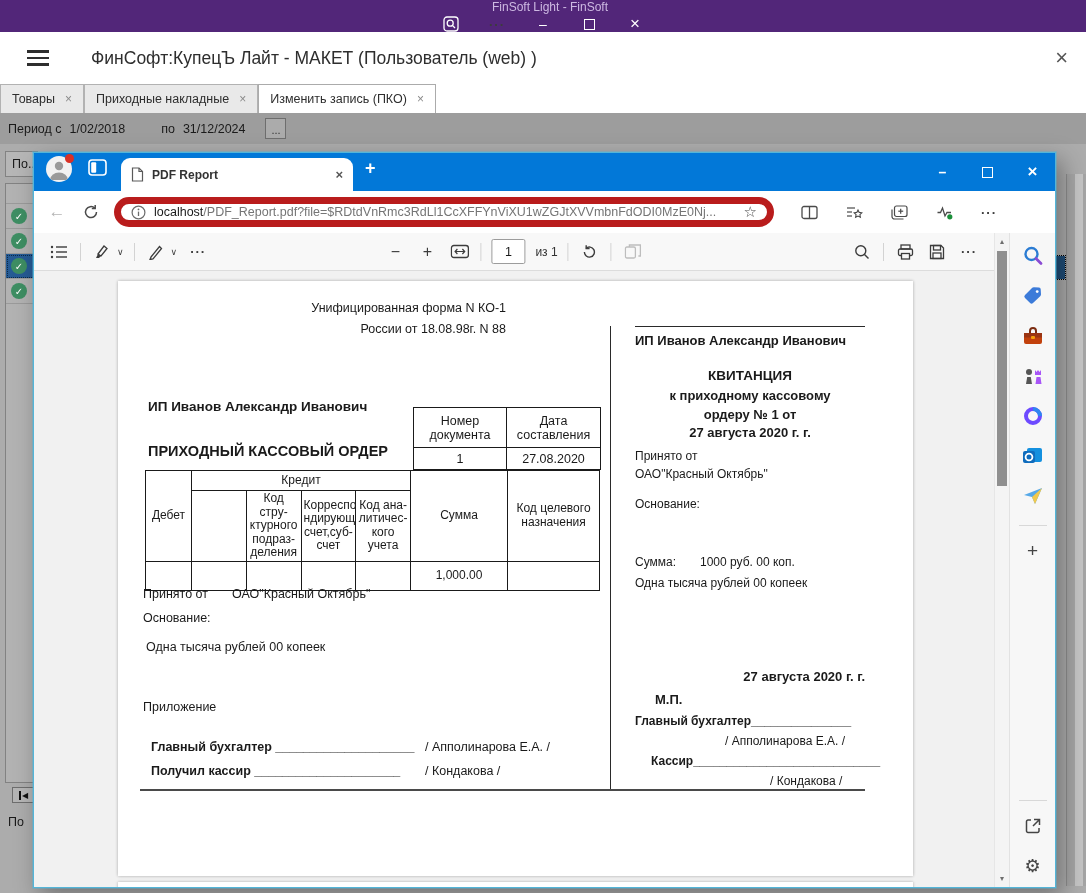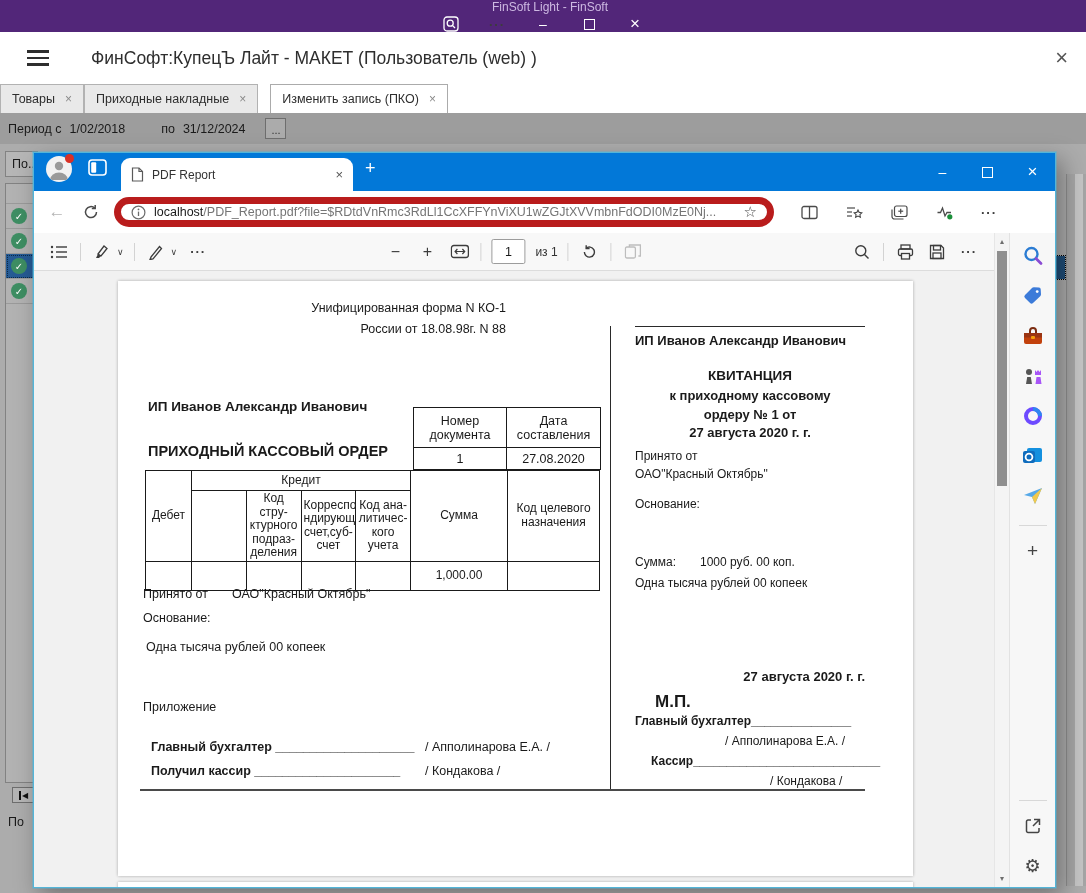--- a/index.html
+++ b/index.html
@@ -18,21 +18,21 @@
   .app-header { position:absolute; left:0; top:32px; width:1086px; height:52px; background:#fff; display:flex; align-items:center; }
   .hamburger { width:22px; height:16px; margin-left:27px; display:flex; flex-direction:column; justify-content:space-between; cursor:pointer; }
   .hamburger i { display:block; height:2.6px; background:#2E2E2E; }
   .app-title { font-size:17.5px; color:#2E2E2E; font-weight:normal; margin-left:42px; flex:1; }
   .app-close { font-size:22px; color:#555; margin-right:18px; cursor:pointer; line-height:1; }
 
   
   .tab-row { position:absolute; left:0; top:84px; width:1086px; height:29px; background:#fff; display:flex; align-items:stretch; }
   .ftab { display:flex; align-items:center; gap:10px; padding:0 11px; font-size:12.5px; color:#2E2E2E; background:#E9E9E9; border:1px solid #B2B2B2; border-bottom:none; cursor:pointer; }
   .ftab .tab-x { color:#8A8A8A; font-size:12px; }
-  .ftab.active { background:#fff; border-color:#ABABAB;margin-left:12px; }
+  .ftab.active { background:#fff; border-color:#ABABAB; }
 
   
   .period-bar { position:absolute; left:0; top:113px; width:1086px; height:31px; background:#9D9D9D; display:flex; align-items:center; font-size:12.5px; color:#1A1A1A; }
   .period-bar .pl { margin-left:8px; }
   .period-bar .pv { margin-left:8px; }
   .period-bar .pl2 { margin-left:36px; }
   .more-btn { margin-left:20px; width:21px; height:21px; background:#ABABAB; border:1px solid #6E6E6E; font-size:11px; color:#333; display:flex; align-items:flex-end; justify-content:center; line-height:1.4; cursor:pointer; }
 
   
   .app-canvas { position:absolute; left:0; top:144px; width:1086px; height:749px; background:#ACACAC; }
@@ -44,21 +44,21 @@
   .check-circle { width:16px; height:16px; border-radius:50%; background:#3E8E63; color:#fff; font-size:10px; display:flex; align-items:center; justify-content:center; }
   .nav-first { position:absolute; left:12px; top:643px; width:23px; height:16px; background:#B5B5B5; border:1px solid #6E6E6E; display:flex; align-items:center; justify-content:center; font-size:8px; color:#111; cursor:pointer; }
   .nav-first b { border-left:2px solid #111; padding-left:1px; font-weight:normal; }
   .grid-footer { position:absolute; left:8px; top:671px; font-size:12.5px; color:#1A1A1A; }
   .right-strip { position:absolute; right:0; top:30px; width:20px; height:712px; background:#A5A5A5; border-left:1px solid #8D8D8D; }
   .right-strip .inner { position:absolute; right:3px; top:0; width:8px; height:100%; background:#C4C4C4; }
   .blue-fragment { position:absolute; left:1056px; top:112px; width:9px; height:23px; background:#1F4E79; outline:1px dotted #000; }
 
   
   .browser { position:absolute; left:33px; top:152px; width:1023px; height:736px; background:#fff; border:1px solid #54B5D8; box-shadow:0 0 0 1px rgba(84,181,216,.4), 6px 8px 22px rgba(0,0,0,.35); display:flex; flex-direction:column; }
-  .b-titlebar { height:38px; background:#0278D8; display:flex; align-items:flex-end; flex:none; }
+  .b-titlebar { height:38px; background:#0278D8; display:flex; align-items:flex-end; flex:none;font-weight:bold; }
   .avatar-wrap { position:relative; margin:0 0 6px 12px; align-self:center; }
   .avatar { width:26px; height:26px; border-radius:50%; background:#F2F2F2; overflow:hidden; display:block; }
   .red-dot { position:absolute; right:-2px; top:-2px; width:9px; height:9px; border-radius:50%; background:#D93025; }
   .ws-icon { margin:0 0 6px 16px; align-self:center; }
   .b-tab { margin-left:14px; width:232px; height:33px; background:#fff; border-radius:9px 9px 0 0; display:flex; align-items:center; padding:0 10px; gap:8px; }
   .b-tab-title { font-size:12px; color:#333; flex:1; }
   .b-tab-x { color:#555; font-size:13px; cursor:pointer; }
   .new-tab { color:#fff; font-size:18px; margin:0 0 8px 12px; align-self:center; cursor:pointer; }
   .b-controls { margin-left:auto; display:flex; align-self:stretch; }
   .b-cbtn { width:45px; display:flex; align-items:center; justify-content:center; color:#fff; font-size:14px; cursor:pointer; }
@@ -455,21 +455,21 @@
               <div class="r-abs bold r-center" style="top:61px; font-size:13px;">к приходному кассовому</div>
               <div class="r-abs bold r-center" style="top:80px; font-size:13px;">ордеру № 1 от</div>
               <div class="r-abs bold r-center" style="top:98px; font-size:13px;">27 августа 2020 г. г.</div>
               <div class="r-abs" style="left:0; top:122px;">Принято от</div>
               <div class="r-abs" style="left:0; top:140px;">ОАО"Красный Октябрь"</div>
               <div class="r-abs" style="left:0; top:170px;">Основание:</div>
               <div class="r-abs" style="left:0; top:228px;">Сумма:</div>
               <div class="r-abs" style="left:65px; top:228px;">1000 руб. 00 коп.</div>
               <div class="r-abs" style="left:0; top:249px;">Одна тысяча рублей 00 копеек</div>
               <div class="r-abs bold r-right" style="top:342px; font-size:13px;">27 августа 2020 г. г.</div>
-              <div class="r-abs bold" style="left:20px; top:365px; font-size:17px;">М.П.</div>
+              <div class="r-abs bold" style="left:20px; top:365px; font-size:13px;">М.П.</div>
               <div class="r-abs bold" style="left:0; top:387px;">Главный бухгалтер_______________</div>
               <div class="r-abs" style="left:90px; top:407px;">/ Апполинарова Е.А. /</div>
               <div class="r-abs bold" style="left:16px; top:427px;">Кассир____________________________</div>
               <div class="r-abs" style="left:135px; top:447px;">/ Кондакова /</div>
             </div>
           </div>
           <div class="page2"></div>
         </div>
       </div>
 

